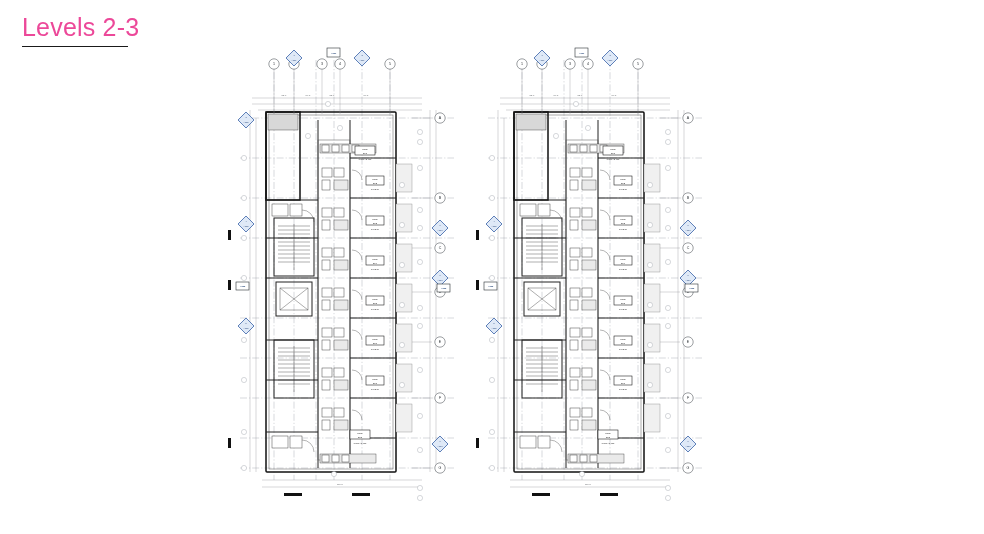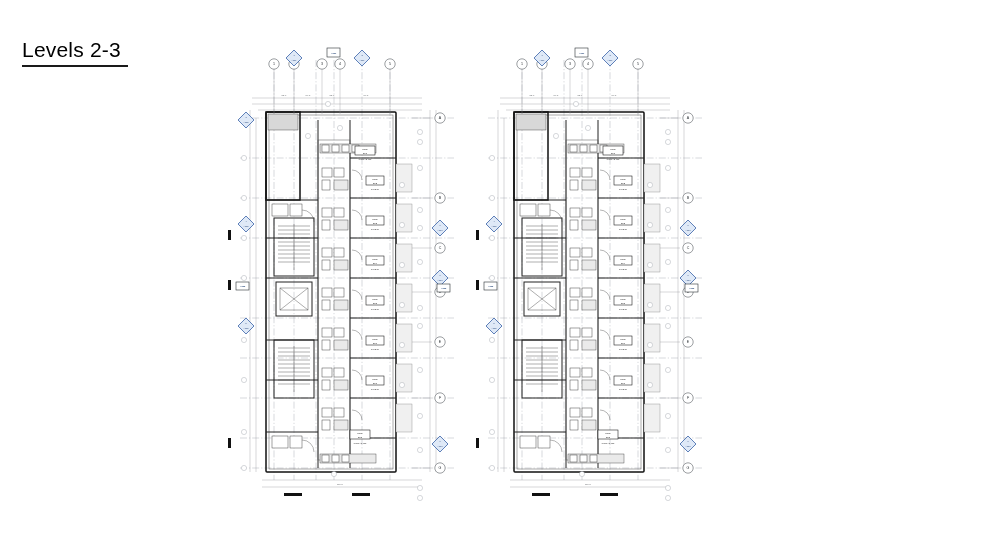--- a/index.html
+++ b/index.html
@@ -7,22 +7,22 @@
     width: 984px; height: 534px;
     background: #ffffff;
     font-family: "Liberation Sans", sans-serif;
     overflow: hidden;
   }
   #slide { position: relative; width: 984px; height: 534px; background: #fff; }
 
   
   #title-block { position: absolute; left: 22px; top: 14px; }
   #title-text {
-    font-size: 21px; font-weight: 400; color: #000000;
-    letter-spacing: .2px; line-height: 1.1; margin-top: 24px;
+    font-size: 25px; font-weight: 400; color: #ec4899;
+    letter-spacing: .2px; line-height: 1.1;
   }
   #title-rule {
     margin-top: 4px; width: 106px; height: 1.6px; background: #1a1a1a;
   }
 
   
   .plan { position: absolute; top: 40px; width: 245px; height: 460px; }
   #plan-left  { left: 222px; }
   #plan-right { left: 470px; }
   .plan svg { display:block; width:100%; height:100%; overflow: visible;}

